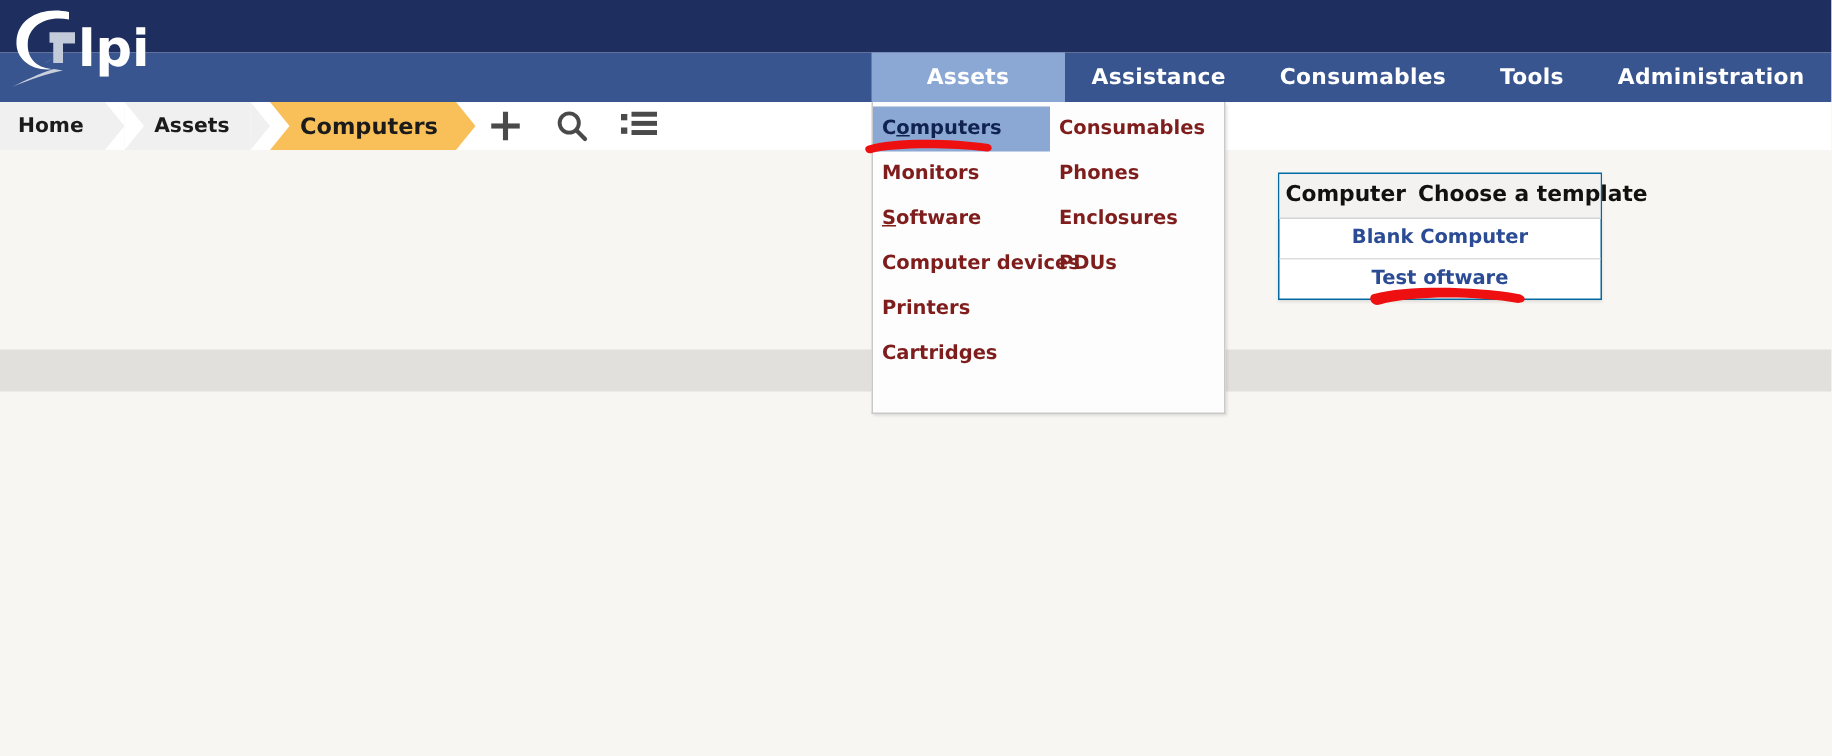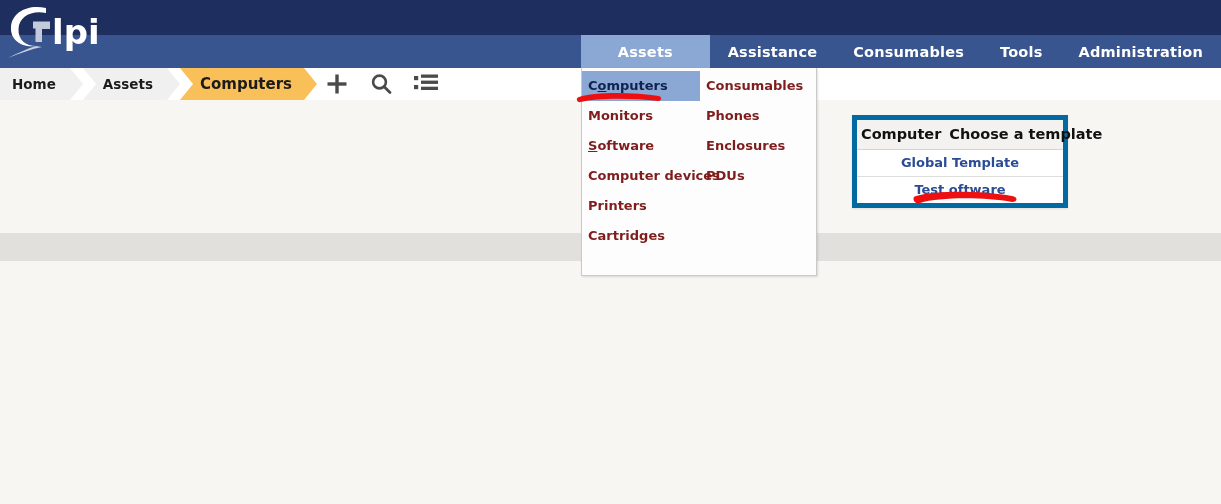--- a/index.html
+++ b/index.html
@@ -176,21 +176,21 @@
     margin-left: 0;
   }
   .dd-item u { text-decoration: underline; }
 
   
   #tpl-panel {
     position: absolute;
     left: 852px; top: 115px;
     width: 216px;
     background: #ffffff;
-    border: 5px solid #0369a1;
+    border: 1px solid #0369a1;
     box-sizing: border-box;
     z-index: 18;
     box-shadow: 0 1px 2px rgba(0,0,0,0.10);
   }
   #tpl-header {
     background: #f3f2f0;
     border-bottom: 1px solid #d4d4d4;
     font-size: 14.5px;
     font-weight: bold;
     color: #11110f;
@@ -319,21 +319,21 @@
       <span>PDUs</span>
     </div>
   </div>
 </div>
 
 <div id="tpl-panel">
   <div id="tpl-header">
     <span>Computer</span><span class="sp"></span><span>Choose a template</span>
   </div>
   <div class="tpl-row">
-    <span>Global Template</span>
+    <span>Blank Computer</span>
   </div>
   <div class="tpl-row">
     <span>Test oftware</span>
   </div>
 </div>
 
 <svg class="annot" style="left:570px; top:86px; width:110px; height:20px;" viewBox="0 0 110 20">
   <path d="M9 11 C24 6, 62 6, 89 10 C92 11, 92 15, 88 15 C62 12, 26 12, 11 16 C7 17, 5 12, 9 11 Z" fill="#ee1010"></path>
 </svg>
 

